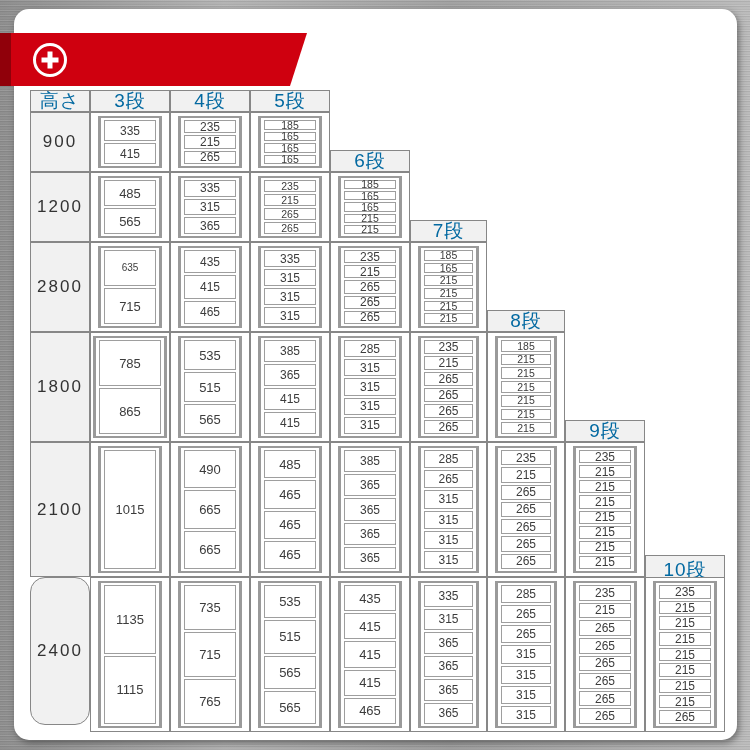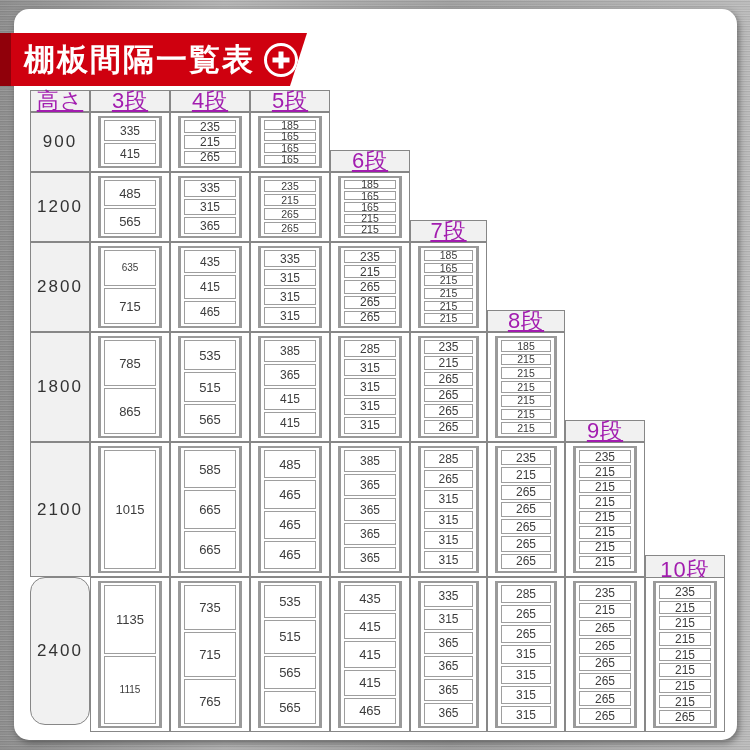--- a/index.html
+++ b/index.html
@@ -44,21 +44,21 @@
     background:#fff;transform:translate(-50%,-50%);
   }
   .plus-icon::after{
     content:"";position:absolute;left:50%;top:50%;width:5px;height:17px;
     background:#fff;transform:translate(-50%,-50%);
   }
   .shelf-table{position:absolute;left:30px;top:90px;width:695px;height:642px;z-index:5;}
   .tcell{position:absolute;box-sizing:border-box;border:1px solid #878787;background:#fff;}
   .thead{
     background:#f1f1f1;display:flex;align-items:center;justify-content:center;
-    font-size:22px;color:#a21caf;letter-spacing:1px;text-decoration:underline;
+    font-size:19px;color:#0369a1;letter-spacing:1px;
   }
   .hcell{
     background:#f1f1f1;display:flex;align-items:center;justify-content:center;
     font-size:17px;color:#333;letter-spacing:2px;
   }
   .dcell{display:flex;align-items:center;justify-content:center;}
   .frame{
     box-sizing:border-box;border:2px solid #9a9a9a;
     border-left-width:3px;border-right-width:3px;
     background:#fff;display:flex;flex-direction:column;gap:2px;padding:2px 3px;
@@ -70,21 +70,20 @@
   }
 </style>
 </head>
 <body>
 
 <div class="stage">
 
   <div class="card"></div>
 
   <div class="banner">
-    <span class="banner-text">棚板間隔一覧表</span>
     <span class="plus-icon"></span>
   </div>
 
   <div id="shelf-table" class="shelf-table">
       <div class="tcell thead" style="left: 0px; top: 0px; width: 60px; height: 22px;">高さ</div>
       <div class="tcell hcell" style="left: 0px; top: 22px; width: 60px; height: 60px;">900</div>
       <div class="tcell hcell" style="left: 0px; top: 82px; width: 60px; height: 70px;">1200</div>
       <div class="tcell hcell" style="left: 0px; top: 152px; width: 60px; height: 90px;">2800</div>
       <div class="tcell hcell" style="left: 0px; top: 242px; width: 60px; height: 110px;">1800</div>
       <div class="tcell hcell" style="left: 0px; top: 352px; width: 60px; height: 135px;">2100</div>
@@ -102,34 +101,34 @@
           <div class="ibox" style="font-size: 13px;">565</div>
         </div>
       </div>
       <div class="tcell dcell" style="left: 60px; top: 152px; width: 80px; height: 90px;">
         <div class="frame" style="width: 64px; height: 82px;">
           <div class="ibox" style="font-size: 10px;">635</div>
           <div class="ibox" style="font-size: 13px;">715</div>
         </div>
       </div>
       <div class="tcell dcell" style="left: 60px; top: 242px; width: 80px; height: 110px;">
-        <div class="frame" style="width: 64px; height: 102px;">
+        <div class="frame" style="width: 74px; height: 102px;">
           <div class="ibox" style="font-size: 13px;">785</div>
           <div class="ibox" style="font-size: 13px;">865</div>
         </div>
       </div>
       <div class="tcell dcell" style="left: 60px; top: 352px; width: 80px; height: 135px;">
         <div class="frame" style="width: 64px; height: 127px;">
           <div class="ibox" style="font-size: 13px;">1015</div>
         </div>
       </div>
       <div class="tcell dcell" style="left: 60px; top: 487px; width: 80px; height: 155px;">
         <div class="frame" style="width: 64px; height: 147px;">
           <div class="ibox" style="font-size: 13px;">1135</div>
-          <div class="ibox" style="font-size: 10px;">1115</div>
+          <div class="ibox" style="font-size: 13px;">1115</div>
         </div>
       </div>
       <div class="tcell thead" style="left: 140px; top: 0px; width: 80px; height: 22px;">4段</div>
       <div class="tcell dcell" style="left: 140px; top: 22px; width: 80px; height: 60px;">
         <div class="frame" style="width: 64px; height: 52px;">
           <div class="ibox" style="font-size: 12px;">235</div>
           <div class="ibox" style="font-size: 12px;">215</div>
           <div class="ibox" style="font-size: 12px;">265</div>
         </div>
       </div>
@@ -149,21 +148,21 @@
       </div>
       <div class="tcell dcell" style="left: 140px; top: 242px; width: 80px; height: 110px;">
         <div class="frame" style="width: 64px; height: 102px;">
           <div class="ibox" style="font-size: 13px;">535</div>
           <div class="ibox" style="font-size: 13px;">515</div>
           <div class="ibox" style="font-size: 13px;">565</div>
         </div>
       </div>
       <div class="tcell dcell" style="left: 140px; top: 352px; width: 80px; height: 135px;">
         <div class="frame" style="width: 64px; height: 127px;">
-          <div class="ibox" style="font-size: 13px;">585</div>
+          <div class="ibox" style="font-size: 13px;">490</div>
           <div class="ibox" style="font-size: 13px;">665</div>
           <div class="ibox" style="font-size: 13px;">665</div>
         </div>
       </div>
       <div class="tcell dcell" style="left: 140px; top: 487px; width: 80px; height: 155px;">
         <div class="frame" style="width: 64px; height: 147px;">
           <div class="ibox" style="font-size: 13px;">735</div>
           <div class="ibox" style="font-size: 13px;">715</div>
           <div class="ibox" style="font-size: 13px;">765</div>
         </div>

